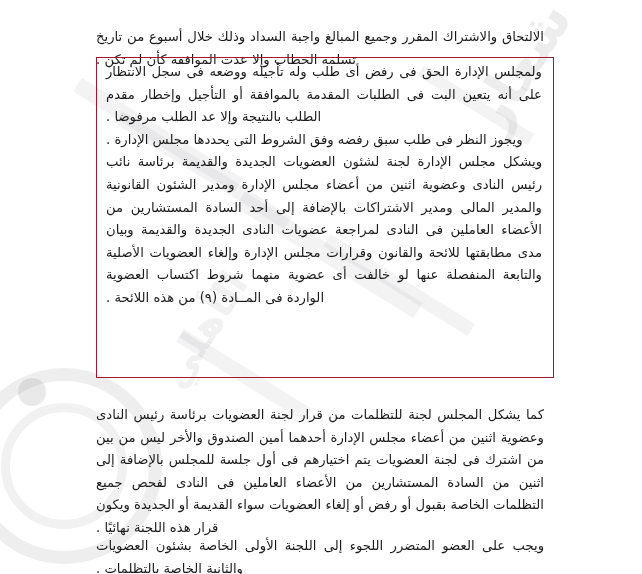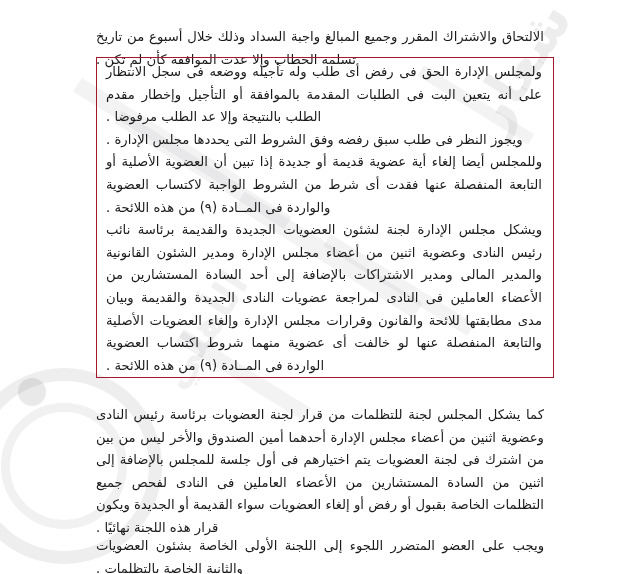--- a/index.html
+++ b/index.html
@@ -153,21 +153,20 @@
 
   <div class="content">
 
     <p class="para" id="para-top">الالتحاق والاشتراك المقرر وجميع المبالغ واجبة السداد وذلك خلال أسبوع من تاريخ تسلمه الخطاب وإلا عدت الموافقة كأن لم تكن .</p>
 
     <div class="red-box"></div>
 
     <div class="boxed-content">
       <p class="para">ولمجلس الإدارة الحق فى رفض أى طلب وله تأجيله ووضعه فى سجل الانتظار على أنه يتعين البت فى الطلبات المقدمة بالموافقة أو التأجيل وإخطار مقدم الطلب بالنتيجة وإلا عد الطلب مرفوضا .</p>
       <p class="para">ويجوز النظر فى طلب سبق رفضه وفق الشروط التى يحددها مجلس الإدارة .</p>
-      <p class="para">وللمجلس أيضا إلغاء أية عضوية قديمة أو جديدة إذا تبين أن العضوية الأصلية أو التابعة المنفصلة عنها فقدت أى شرط من الشروط الواجبة لاكتساب العضوية والواردة فى المــادة (٩) من هذه اللائحة .</p>
       <p class="para">ويشكل مجلس الإدارة لجنة لشئون العضويات الجديدة والقديمة برئاسة نائب رئيس النادى وعضوية اثنين من أعضاء مجلس الإدارة ومدير الشئون القانونية والمدير المالى ومدير الاشتراكات بالإضافة إلى أحد السادة المستشارين من الأعضاء العاملين فى النادى لمراجعة عضويات النادى الجديدة والقديمة وبيان مدى مطابقتها للائحة والقانون وقرارات مجلس الإدارة وإلغاء العضويات الأصلية والتابعة المنفصلة عنها لو خالفت أى عضوية منهما شروط اكتساب العضوية الواردة فى المــادة (٩) من هذه اللائحة .</p>
     </div>
 
     <p class="para" id="para-below-1">كما يشكل المجلس لجنة للتظلمات من قرار لجنة العضويات برئاسة رئيس النادى وعضوية اثنين من أعضاء مجلس الإدارة أحدهما أمين الصندوق والأخر ليس من بين من اشترك فى لجنة العضويات يتم اختيارهم فى أول جلسة للمجلس بالإضافة إلى اثنين من السادة المستشارين من الأعضاء العاملين فى النادى لفحص جميع التظلمات الخاصة بقبول أو رفض أو إلغاء العضويات سواء القديمة أو الجديدة ويكون قرار هذه اللجنة نهائيًا .</p>
 
     <p class="para" id="para-below-2">ويجب على العضو المتضرر اللجوء إلى اللجنة الأولى الخاصة بشئون العضويات والثانية الخاصة بالتظلمات .</p>
 
   </div>
 </div>
 

